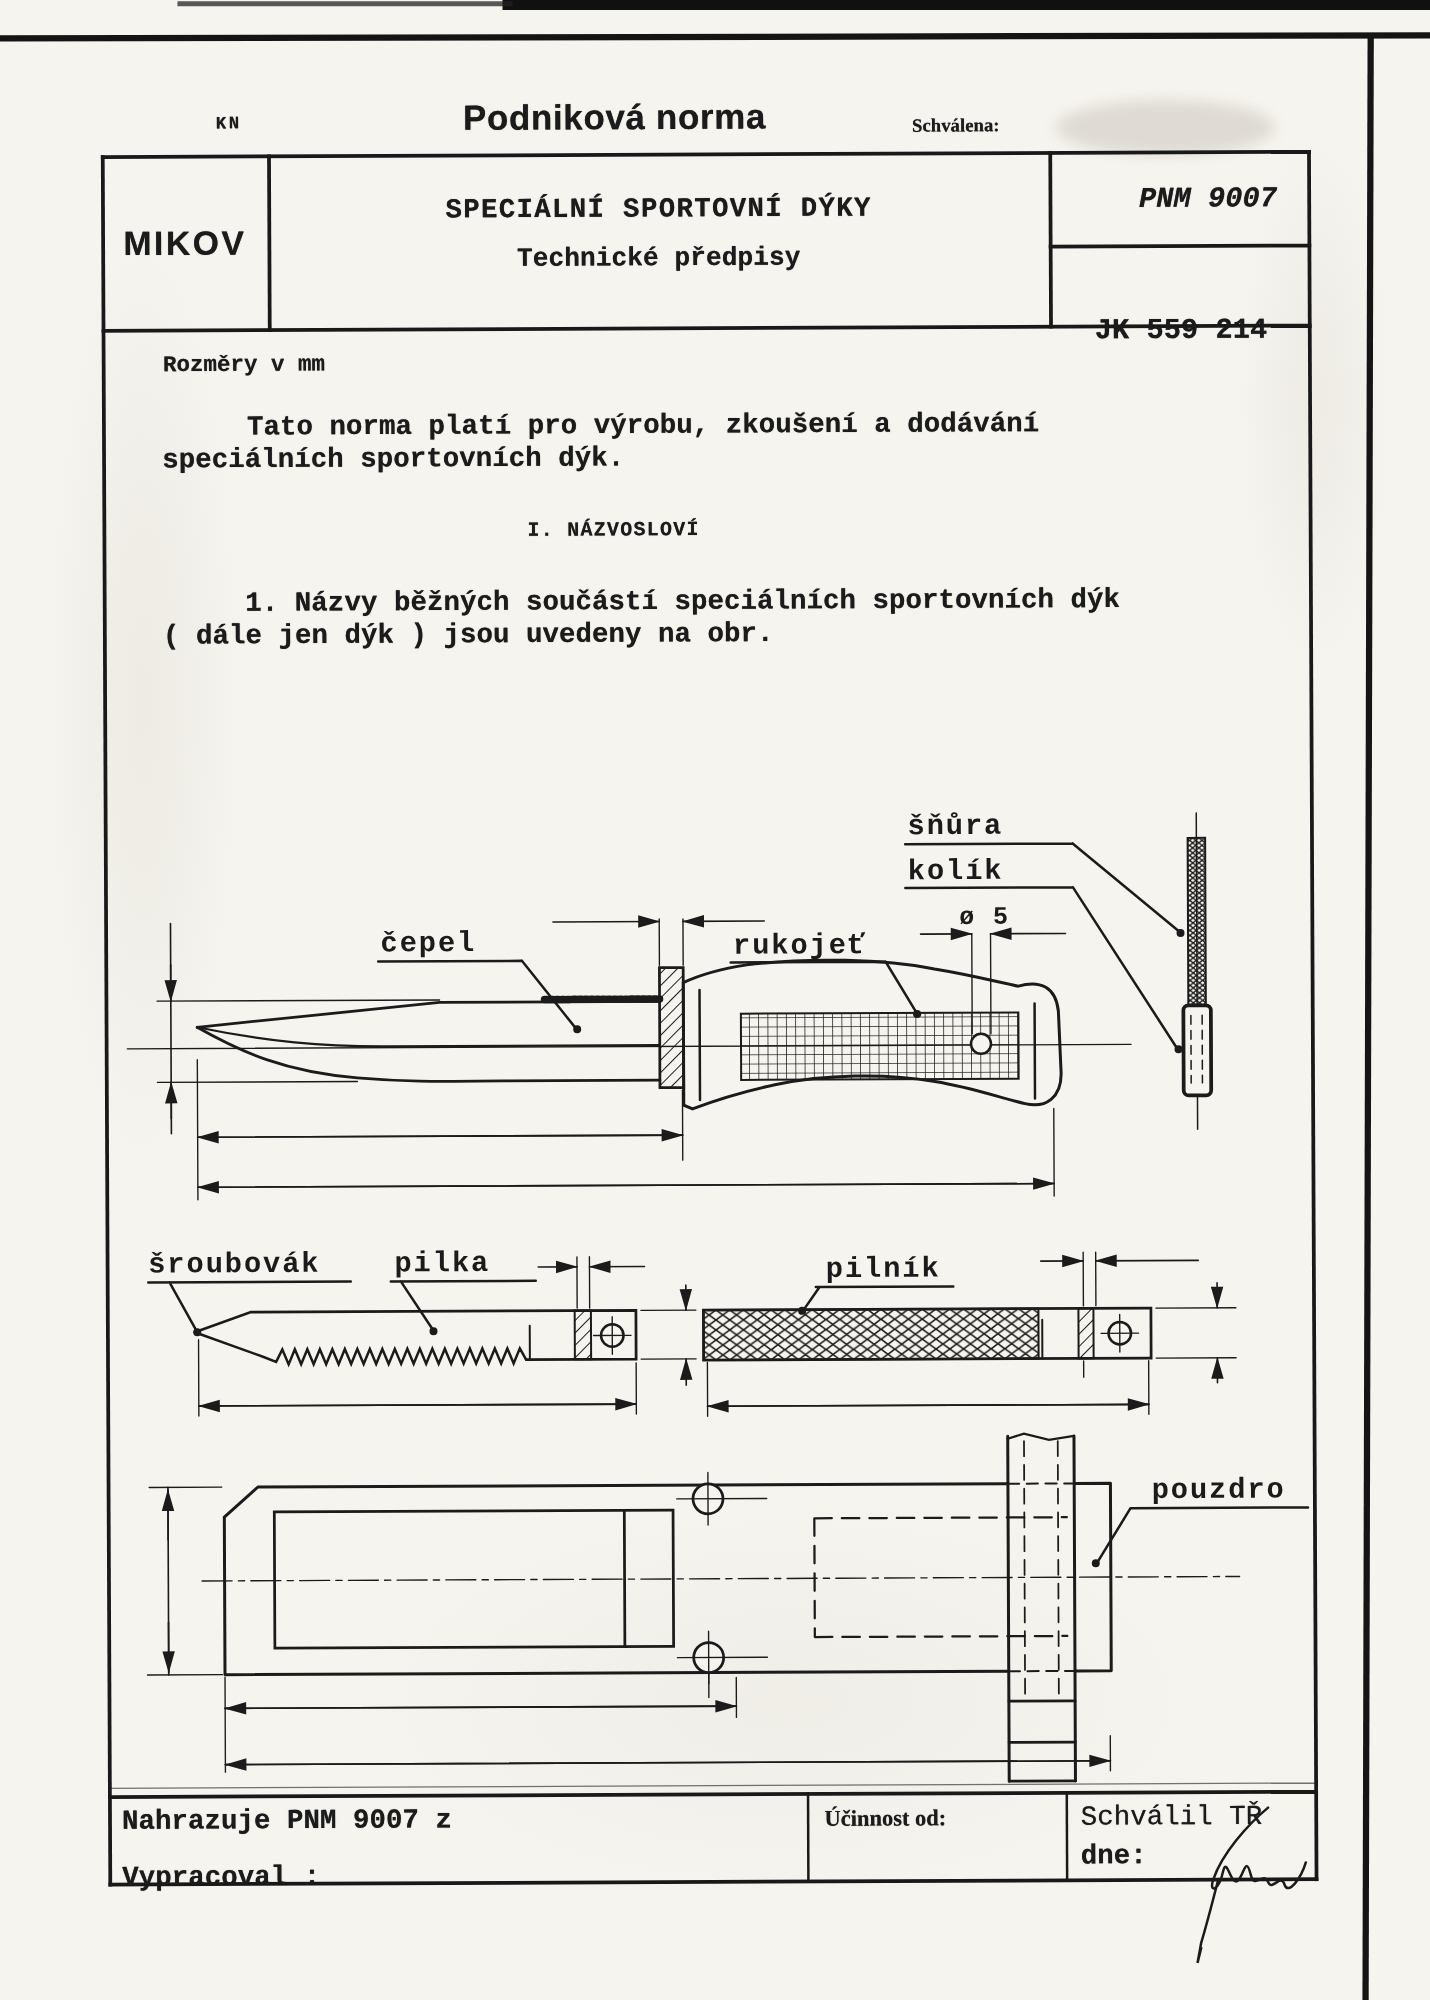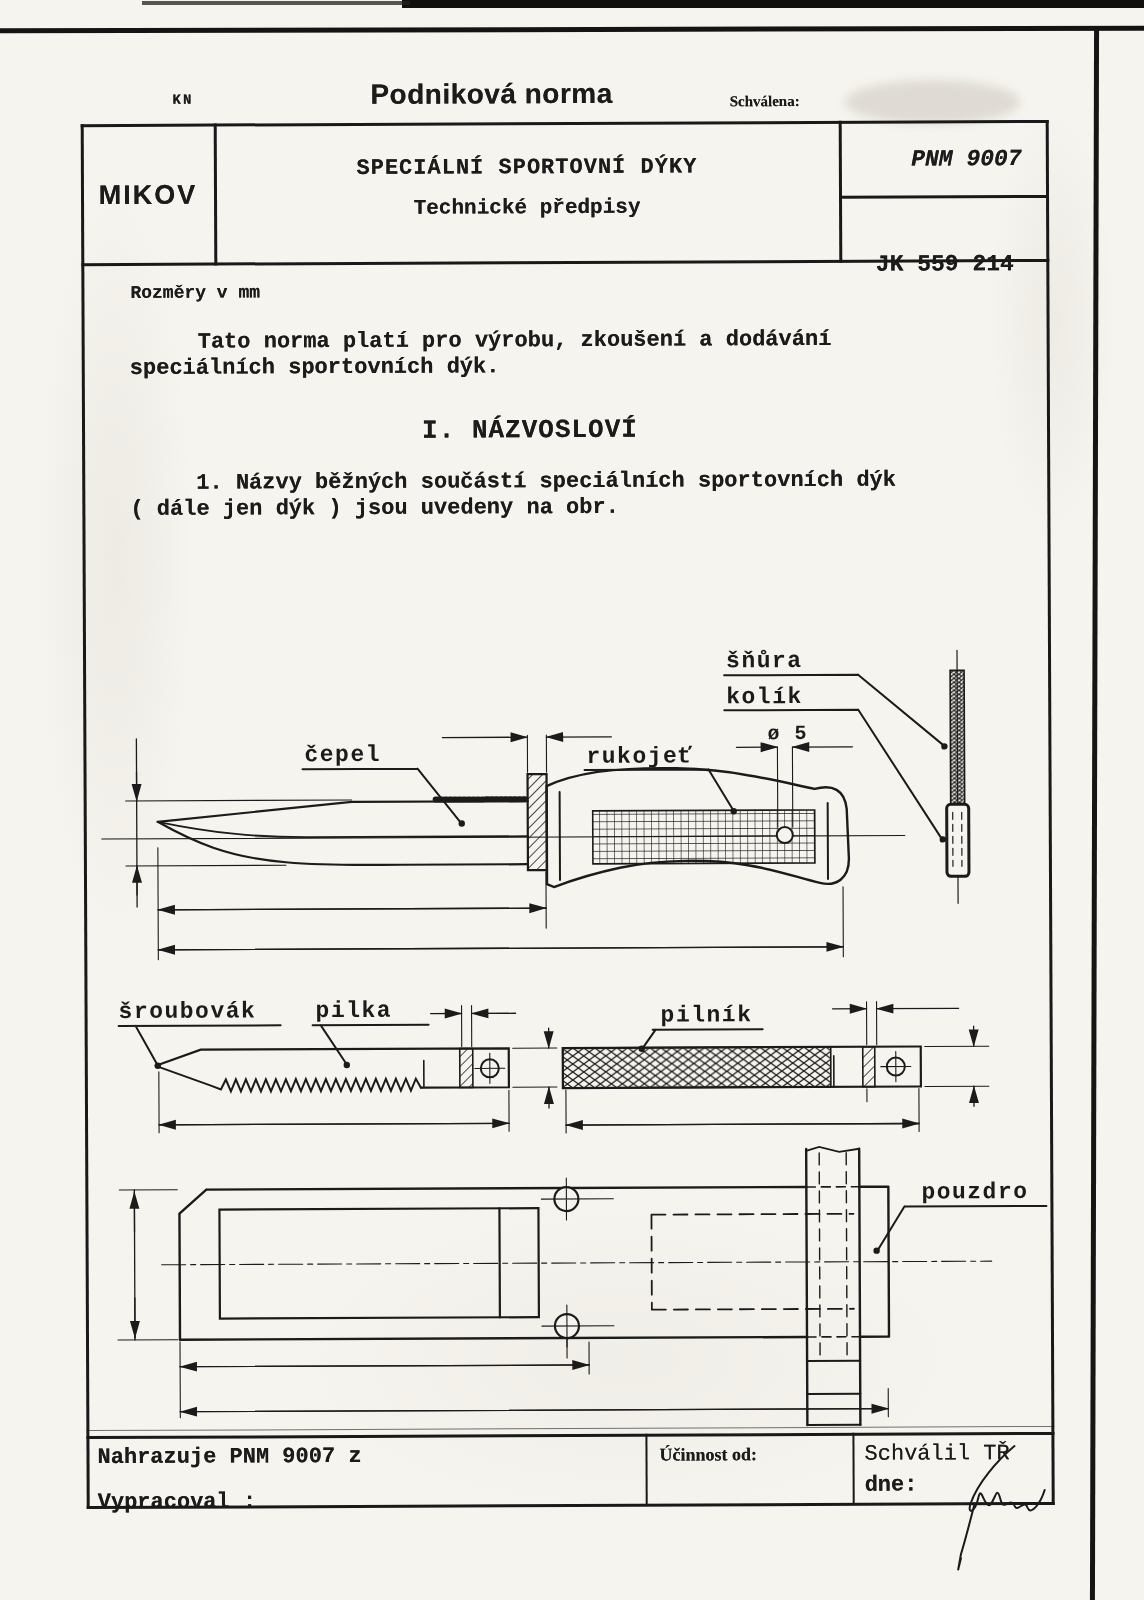--- a/index.html
+++ b/index.html
@@ -62,21 +62,21 @@
 
     <div class="t sans ctr" style="left:84px;top:178px;width:134px;font-size:27px;font-weight:700;letter-spacing:2px;">MIKOV</div>
     <div class="t mono ctr" style="left:218px;top:155px;width:624px;font-size:22px;font-weight:700;letter-spacing:1px;">SPECIÁLNÍ SPORTOVNÍ DÝKY</div>
     <div class="t mono ctr" style="left:218px;top:196px;width:624px;font-size:21px;font-weight:700;">Technické předpisy</div>
     <div class="t mono ctr" style="left:843px;top:148px;width:253px;font-size:23px;font-weight:700;font-style:italic;">PNM 9007</div>
     <div class="t mono ctr" style="left:843px;top:225px;width:209px;font-size:23px;font-weight:700;margin-top:28px;">JK 559 214</div>
 
     <div class="t mono" style="left:133px;top:281px;font-size:18px;font-weight:700;">Rozměry v mm</div>
     <div class="t mono" style="left:200px;top:328px;font-size:22px;font-weight:700;">Tato norma platí pro výrobu, zkoušení a dodávání</div>
     <div class="t mono" style="left:132px;top:354px;font-size:22px;font-weight:700;">speciálních sportovních dýk.</div>
-    <div class="t mono" style="left:424px;top:415px;font-size:26px;font-weight:700;letter-spacing:1px;">I. NÁZVOSLOVÍ</div>
+    <div class="t mono" style="left:424px;top:415px;font-size:16px;font-weight:700;letter-spacing:1px;">I. NÁZVOSLOVÍ</div>
     <div class="t mono" style="left:198px;top:469px;font-size:22px;font-weight:700;">1. Názvy běžných součástí speciálních sportovních dýk</div>
     <div class="t mono" style="left:132px;top:495px;font-size:22px;font-weight:700;">( dále jen dýk ) jsou uvedeny na obr.</div>
 
     <div class="t mono" style="left:95px;top:1443px;font-size:22px;font-weight:700;">Nahrazuje PNM 9007 z</div>
     <div class="t mono" style="left:95px;top:1488px;font-size:22px;font-weight:700;">Vypracoval :</div>
     <div class="t serif" style="left:657px;top:1445px;font-size:18px;font-weight:700;">Účinnost od:</div>
     <div class="t mono" style="left:862px;top:1443px;font-size:22px;font-weight:400;">Schválil TŘ</div>
     <div class="t mono" style="left:862px;top:1474px;font-size:22px;font-weight:700;">dne:</div>
 
     <svg style="position:absolute;left:0;top:0;" width="1144" height="1600" viewBox="0 0 1144 1600">

